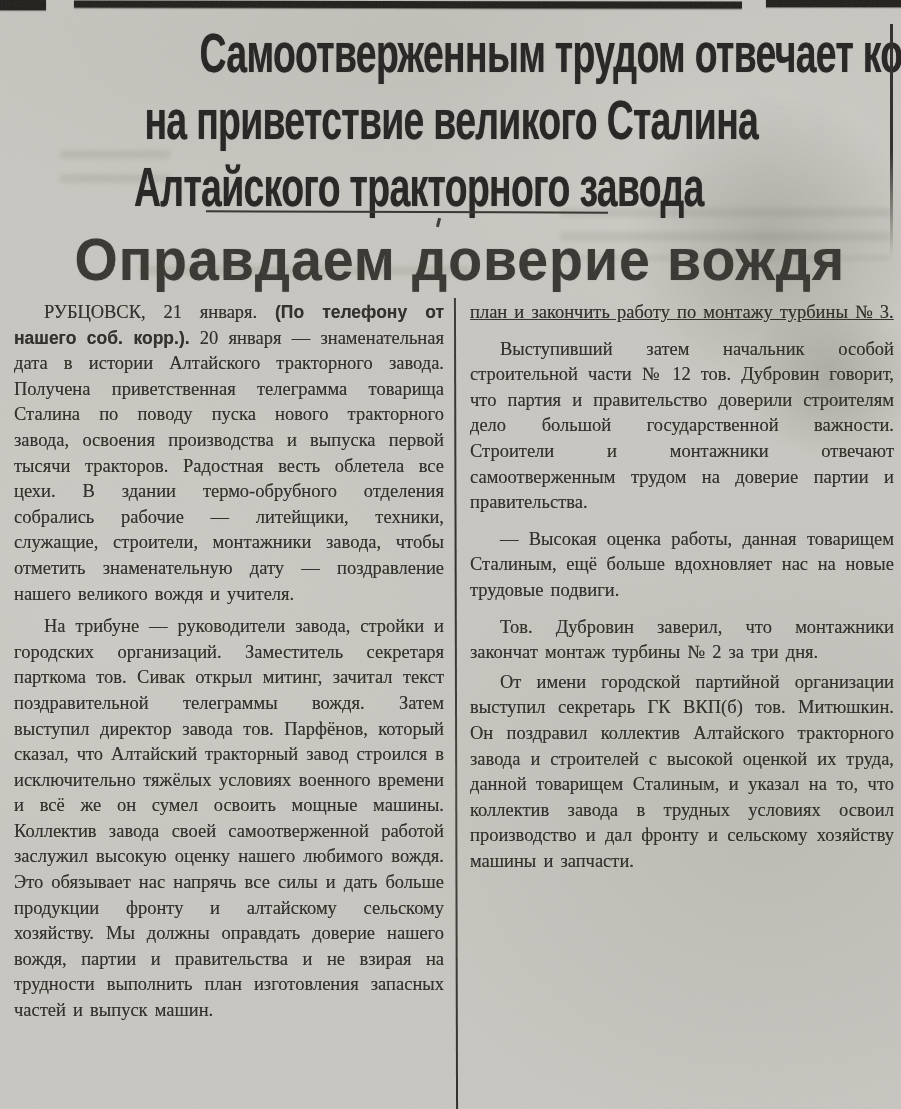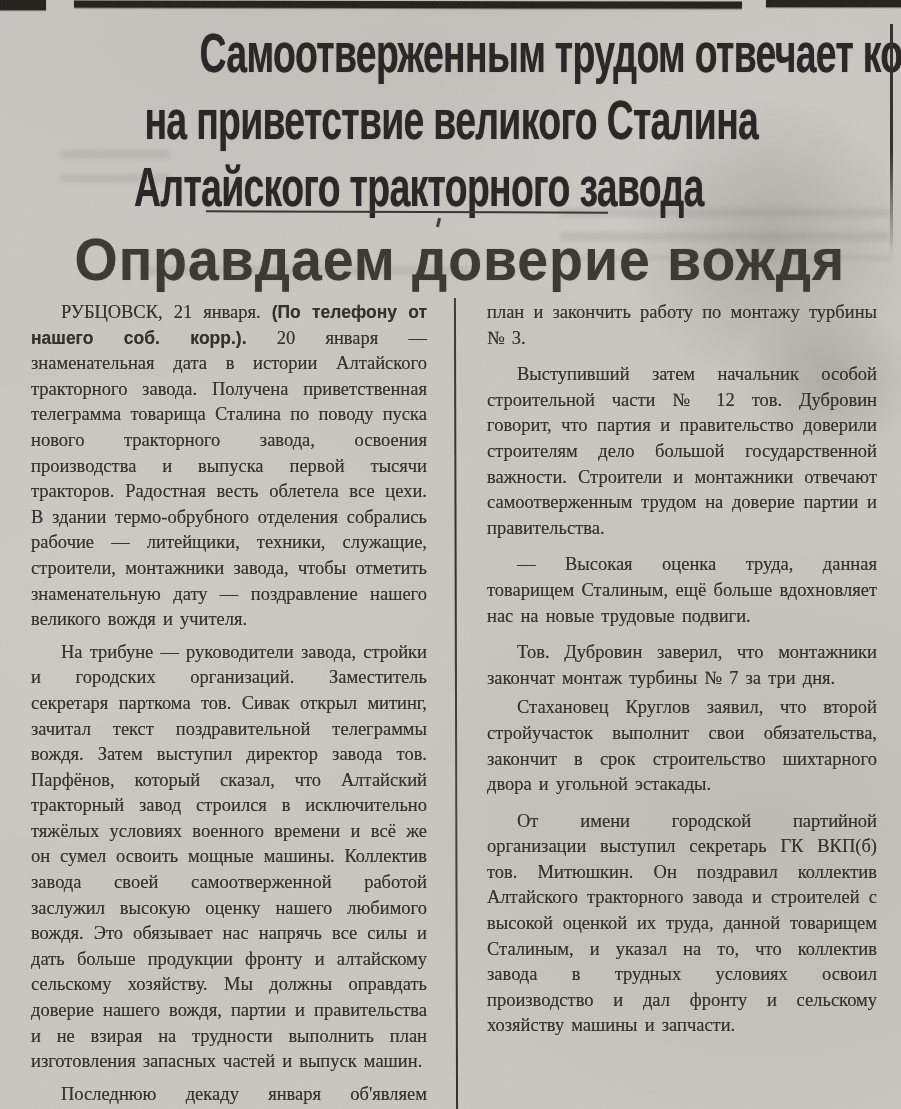--- a/index.html
+++ b/index.html
@@ -29,21 +29,21 @@
   .hl-tick{left:437px;top:218px;width:3px;height:9px;background:#3a3833;transform:rotate(14deg);}
 
   .subhead{left:50px;top:226px;width:800px;text-align:right;white-space:nowrap;
     font-family:"Liberation Sans", sans-serif;font-weight:700;color:#35342f;}
   .subhead .sh{display:inline-block;transform:scaleX(.94);transform-origin:center;
     font-size:59px;letter-spacing:1px;text-shadow:0 0 1px rgba(53,52,47,.45);}
 
   
   .col{top:300px;color:#2d2b26;font-size:18.5px;line-height:25.6px;
     text-align:justify;text-shadow:0 0 .5px rgba(45,43,38,.55);word-spacing:2.5px;}
-  .col p{margin:0 17px 7px;text-indent:30px;}
+  .col p{margin:0 0 7px;text-indent:30px;}
   .col-left{left:14px;width:430px;}
   .col-right{left:470px;width:424px;}
   .col-right p{margin-bottom:11px;}
   .lead-bold{font-family:"Liberation Sans", sans-serif;font-weight:bold;font-size:17.5px;}
 
   .divider{left:455px;top:298px;width:2px;height:811px;
     background:linear-gradient(180deg,#3a3833 0%,#2c2a26 35%,#45423c 60%,#2c2a26 100%);
     transform:rotate(-.15deg);}
   .corner-line{left:890px;top:24px;width:3px;height:232px;
     background:linear-gradient(180deg,#2e2c28 0%,#2e2c28 55%,rgba(46,44,40,0) 100%);}
@@ -80,29 +80,27 @@
 <div class="abs subhead">
   <span class="sh">Оправдаем доверие вождя</span>
 </div>
 
 <div class="abs divider"></div>
 <div class="abs corner-line"></div>
 
 <div class="abs col col-left">
   <p><span>РУБЦОВСК, 21 января. </span><span class="lead-bold">(По телефону от нашего соб. корр.).</span><span> 20 января — знаменательная дата в истории Алтайского тракторного завода. Получена приветственная телеграмма товарища Сталина по поводу пуска нового тракторного завода, освоения производства и выпуска первой тысячи тракторов. Радостная весть облетела все цехи. В здании термо-обрубного отделения собрались рабочие — литейщики, техники, служащие, строители, монтажники завода, чтобы отметить знаменательную дату — поздравление нашего великого вождя и учителя.</span></p>
   <p>На трибуне — руководители завода, стройки и городских организаций. Заместитель секретаря парткома тов. Сивак открыл митинг, зачитал текст поздравительной телеграммы вождя. Затем выступил директор завода тов. Парфёнов, который сказал, что Алтайский тракторный завод строился в исключительно тяжёлых условиях военного времени и всё же он сумел освоить мощные машины. Коллектив завода своей самоотверженной работой заслужил высокую оценку нашего любимого вождя. Это обязывает нас напрячь все силы и дать больше продукции фронту и алтайскому сельскому хозяйству. Мы должны оправдать доверие нашего вождя, партии и правительства и не взирая на трудности выполнить план изготовления запасных частей и выпуск машин.</p>
-  <p>Последнюю декаду января об'являем Сталинской фронтовой декадой, — заявляет тов. Парфёнов. — За эту декаду мы должны выполнить</p>
 </div>
 
 <div class="abs col col-right">
-  <p style="text-indent:0;">план и закончить работу по монтажу турбины № 3.</p>
+  <p style="text-indent:0;text-decoration:underline;">план и закончить работу по монтажу турбины № 3.</p>
   <p>Выступивший затем начальник особой строительной части № 12 тов. Дубровин говорит, что партия и правительство доверили строителям дело большой государственной важности. Строители и монтажники отвечают самоотверженным трудом на доверие партии и правительства.</p>
-  <p>— Высокая оценка труда, данная товарищем Сталиным, ещё больше вдохновляет нас на новые трудовые подвиги.</p>
-  <p style="margin-bottom:4px;">Тов. Дубровин заверил, что монтажники закончат монтаж турбины № 7 за три дня.</p>
-  <p>Стахановец Круглов заявил, что второй стройучасток выполнит свои обязательства, закончит в срок строительство шихтарного двора и угольной эстакады.</p>
+  <p>— Высокая оценка работы, данная товарищем Сталиным, ещё больше вдохновляет нас на новые трудовые подвиги.</p>
+  <p style="margin-bottom:4px;">Тов. Дубровин заверил, что монтажники закончат монтаж турбины № 2 за три дня.</p>
   <p>От имени городской партийной организации выступил секретарь ГК ВКП(б) тов. Митюшкин. Он поздравил коллектив Алтайского тракторного завода и строителей с высокой оценкой их труда, данной товарищем Сталиным, и указал на то, что коллектив завода в трудных условиях освоил производство и дал фронту и сельскому хозяйству машины и запчасти.</p>
 
 </div>
 
 <svg class="abs grain" width="901" height="1109" aria-hidden="true">
   <defs>
     <filter id="grain">
       <feTurbulence type="fractalNoise" baseFrequency="0.55" numOctaves="2" stitchTiles="stitch" result="t"></feTurbulence>
       <feColorMatrix in="t" type="matrix" values="0 0 0 0 0.45  0 0 0 0 0.44  0 0 0 0 0.41  0 0 0 0.22 0"></feColorMatrix>
     </filter>

